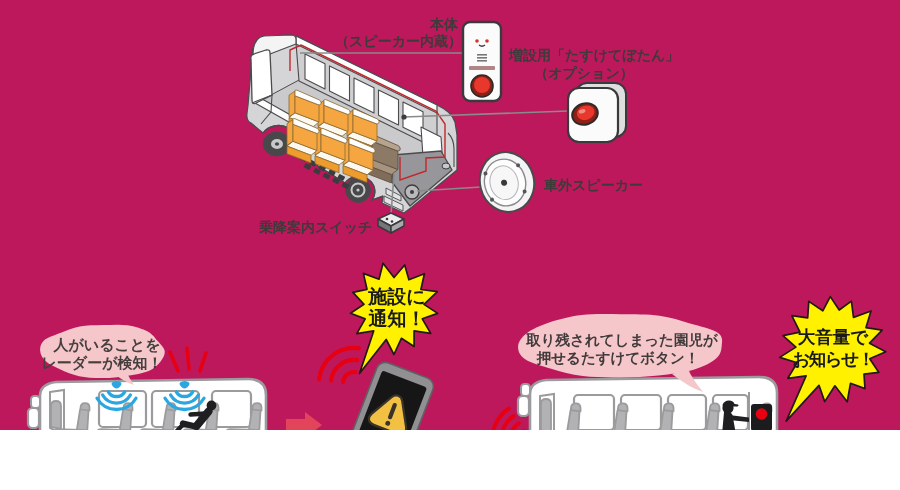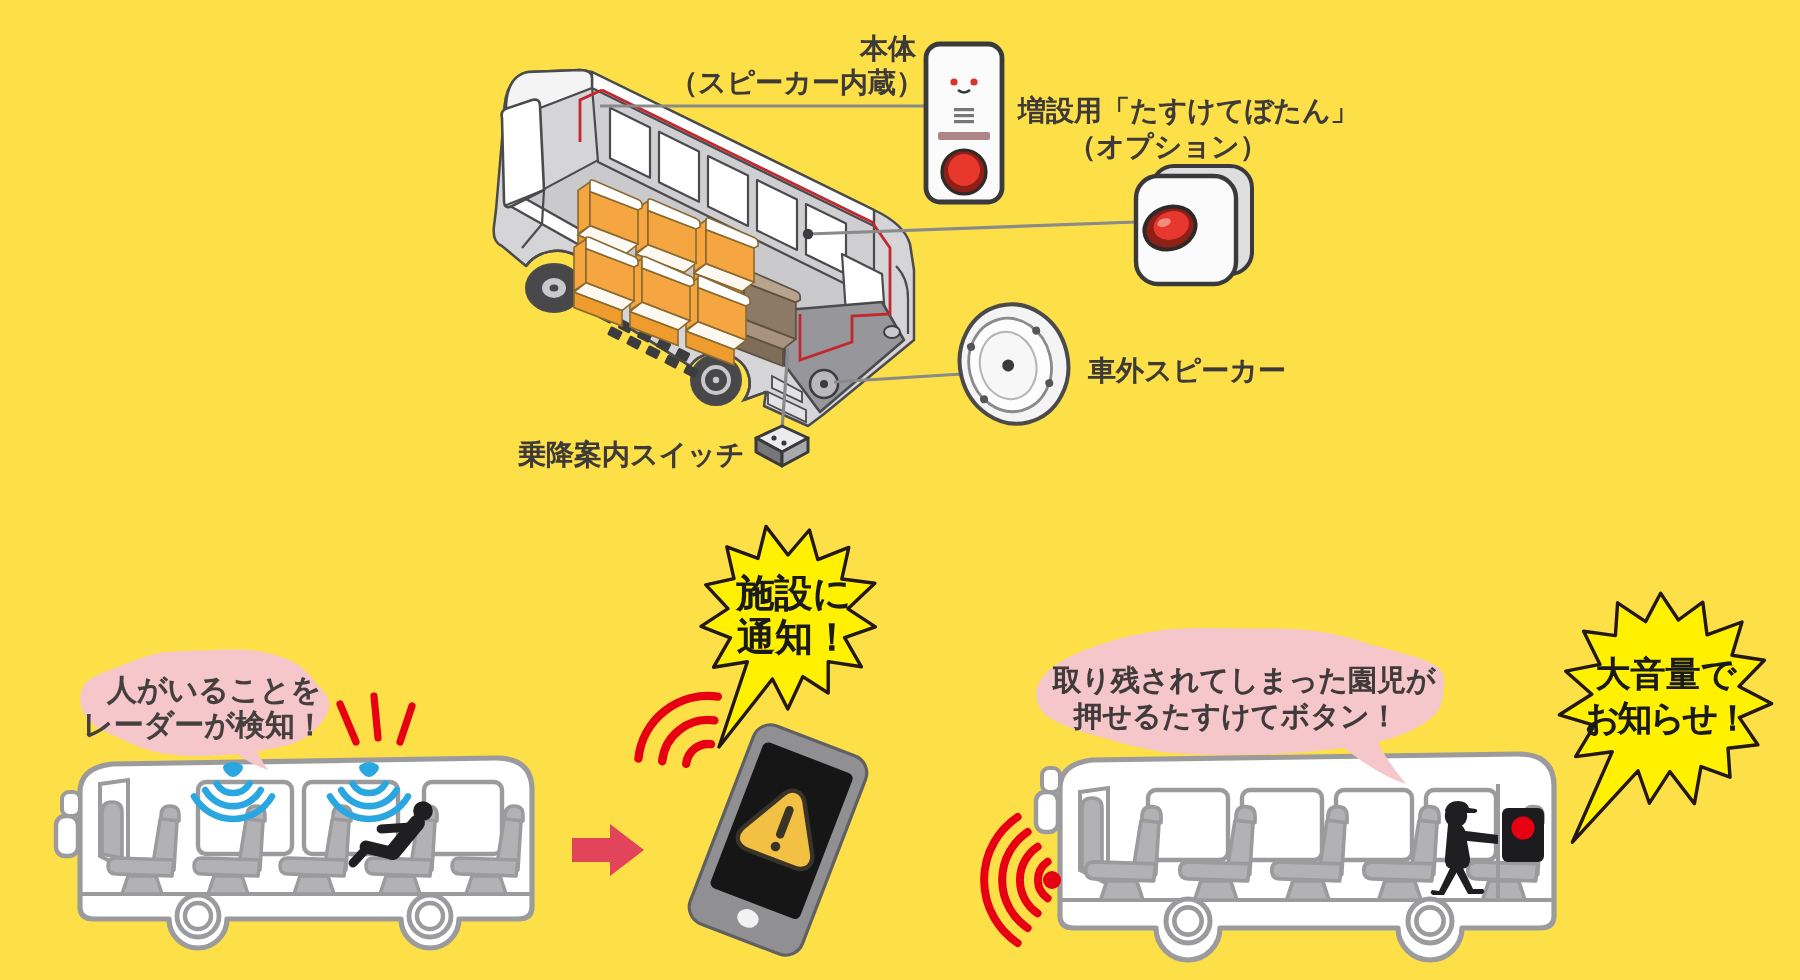--- a/index.html
+++ b/index.html
@@ -1,16 +1,16 @@
 <!DOCTYPE html>
 <html><head>
 <meta charset="utf-8">
 <style>
   html,body { margin:0; padding:0; background:#ffffff; }
-  .canvas { position:relative; width:900px; height:490px; background:#fde047; overflow:hidden;
+  .canvas { position:relative; width:900px; height:430px; background:#be185d; overflow:hidden;
              font-family:"Liberation Sans",sans-serif; }
   svg text { font-family:"Liberation Sans",sans-serif; }
 </style>
 </head>
 <body>
 
 <div class="canvas">
 <svg width="900" height="490" viewBox="0 0 900 490">
 <defs>
 <g id="iso-seat">

